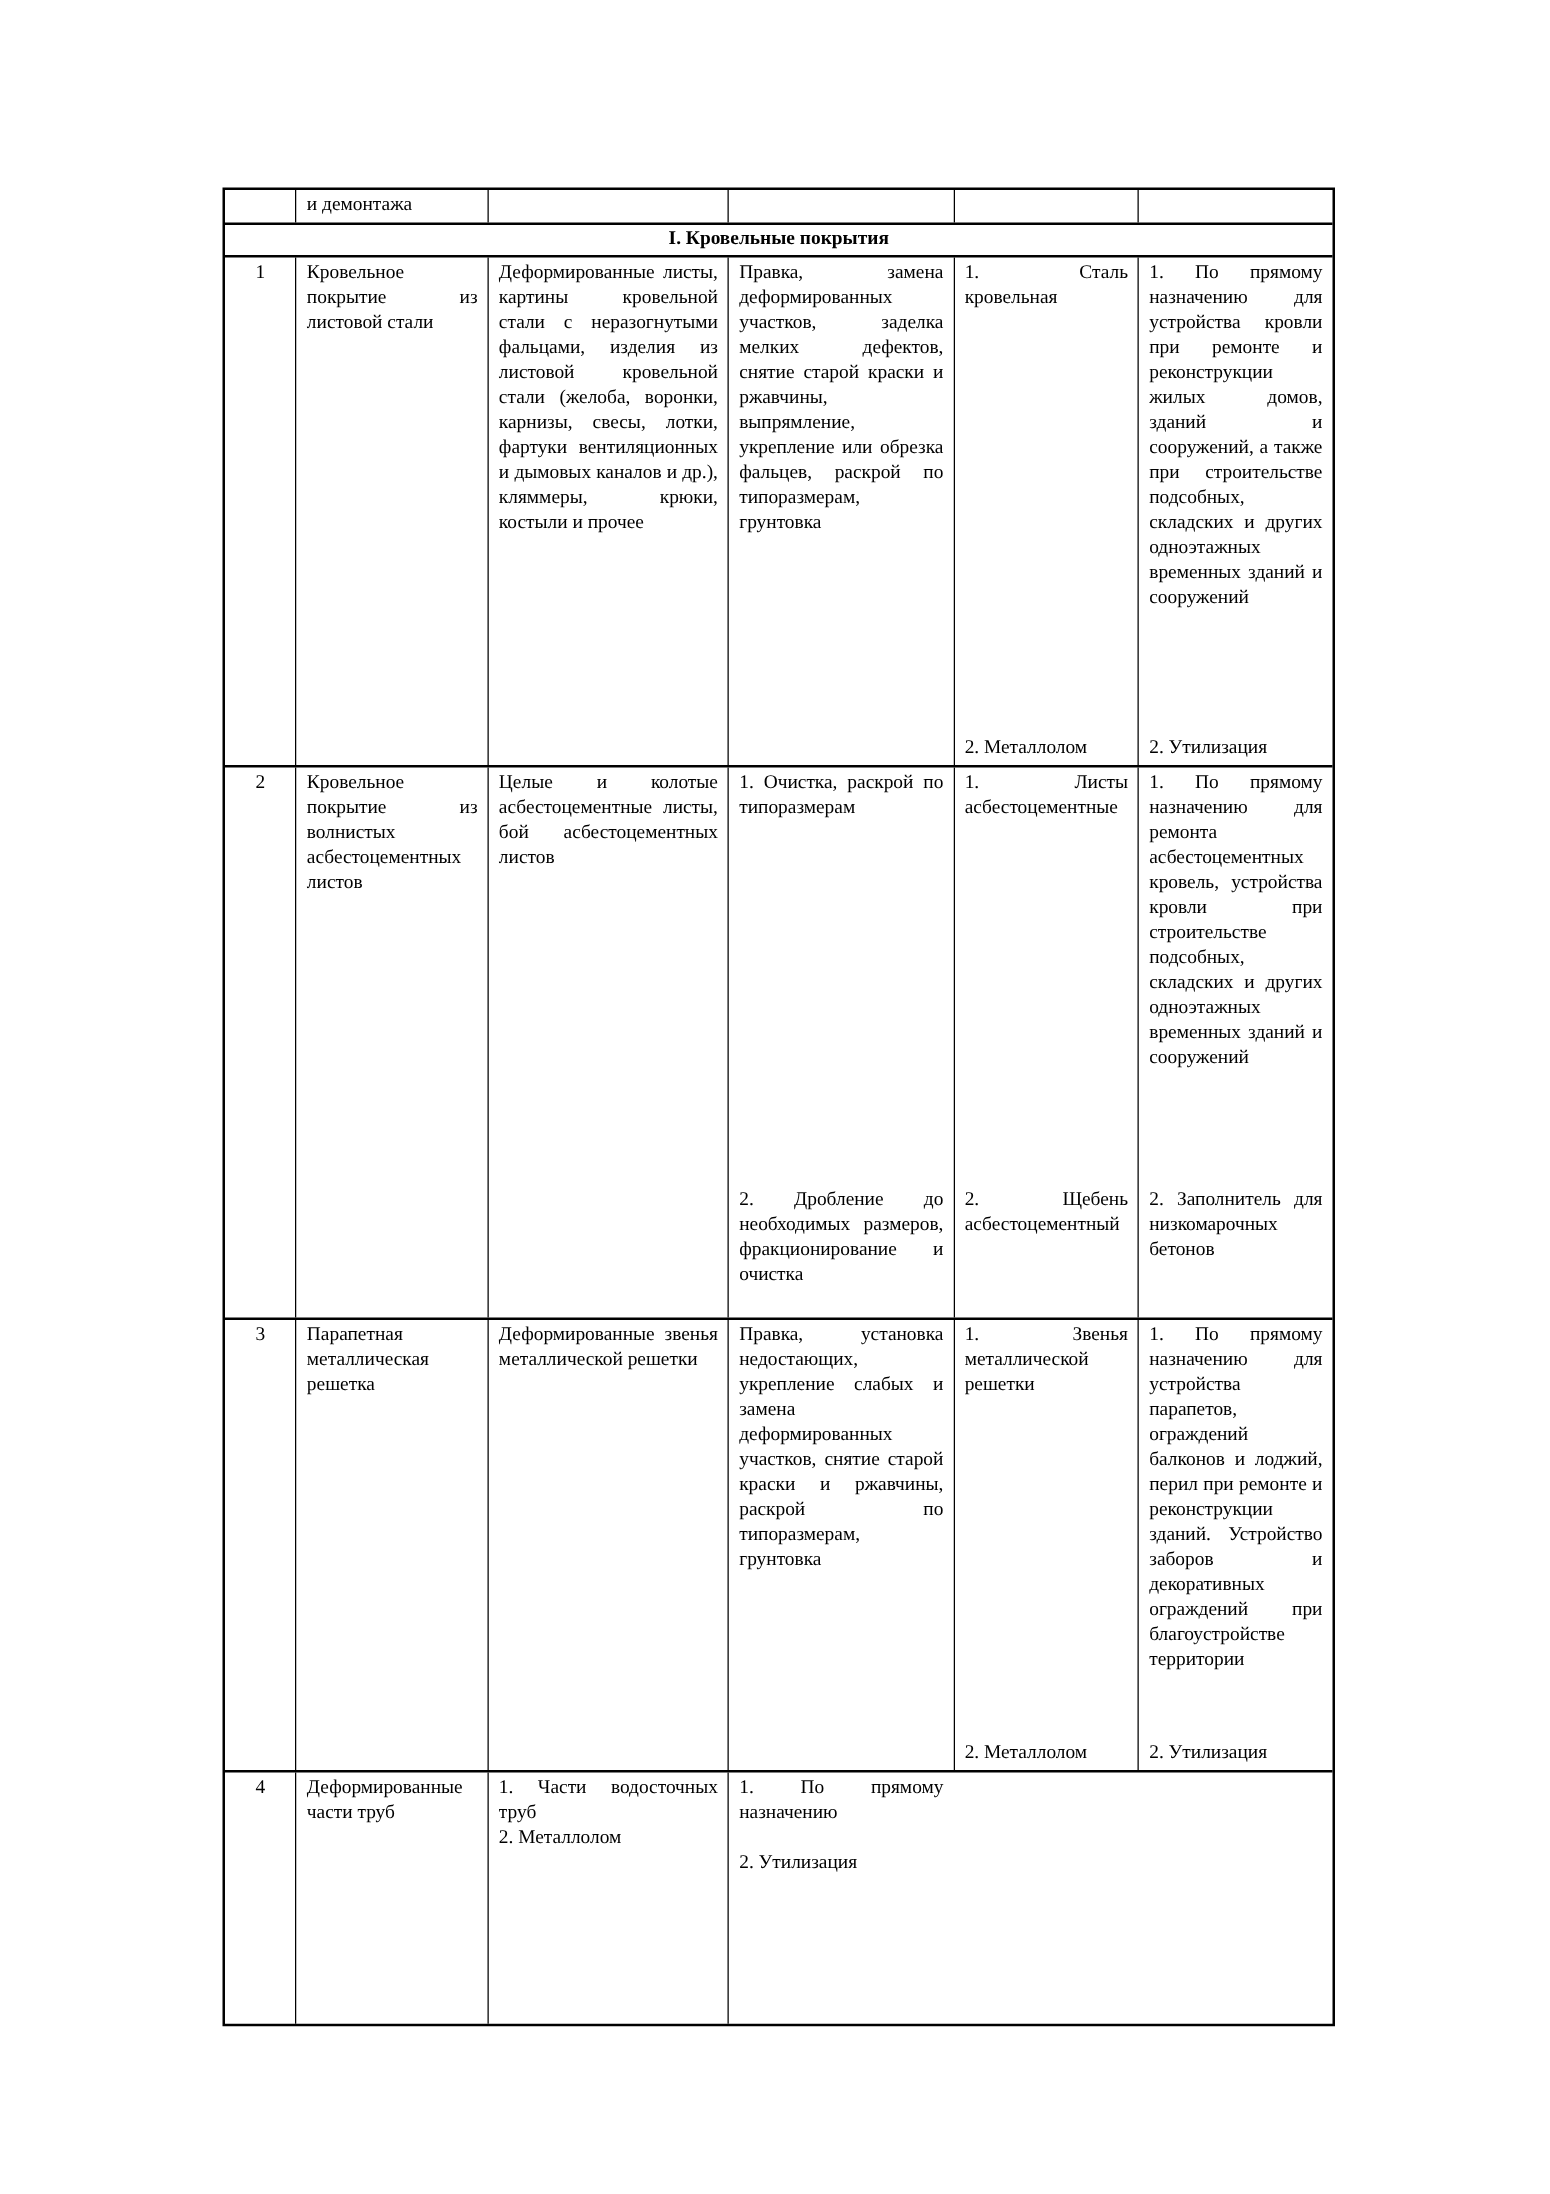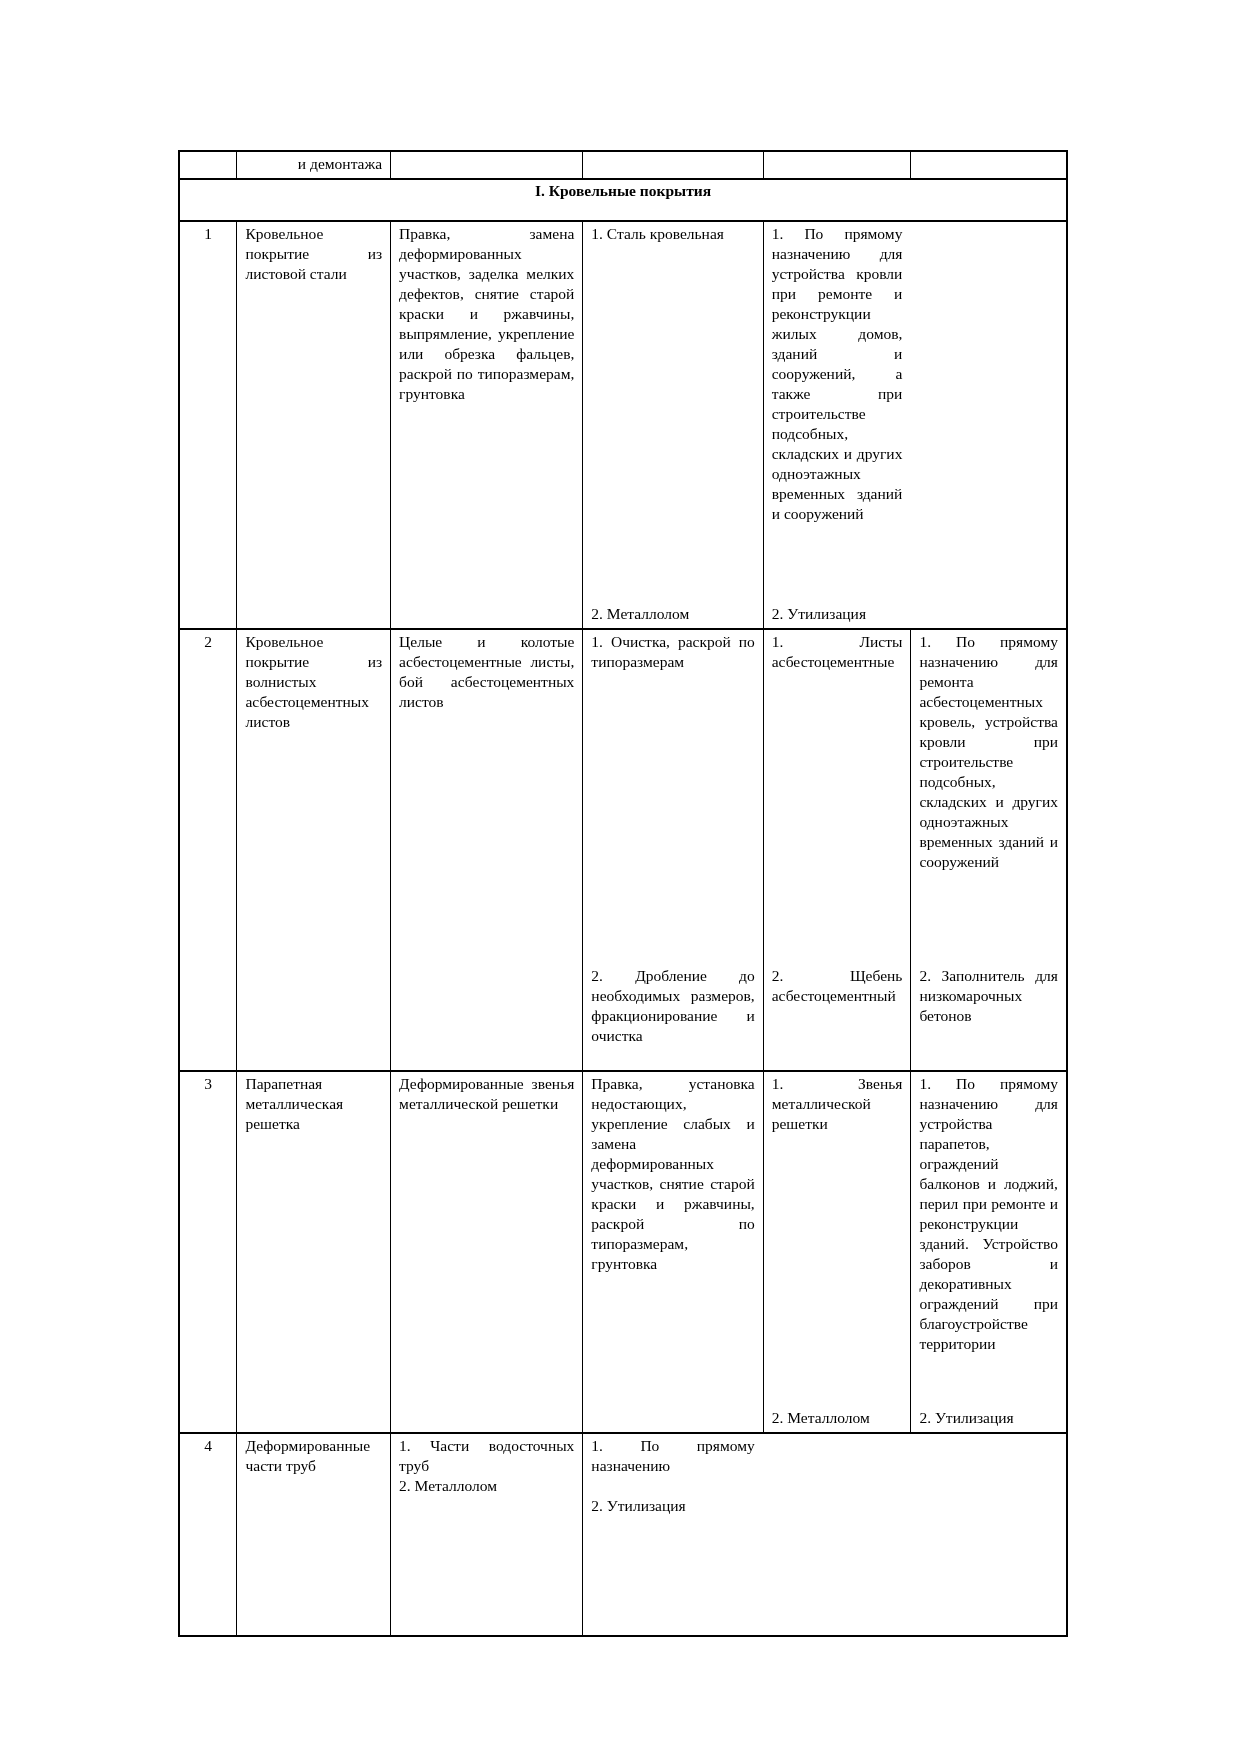--- a/index.html
+++ b/index.html
@@ -11,24 +11,24 @@
   .page{position:absolute;inset:0;background:#fff;}
   .doc-table{
     position:absolute;left:178px;top:150px;width:890px;
     border:2px solid #000;box-sizing:border-box;background:#fff;
   }
   .trow{
     display:grid;
     grid-template-columns:57fr 155fr 194fr 182fr 149fr 157fr;
   }
   .stub-row{min-height:25px;}
-  .stub-row .cell{text-align:right;}
+  .stub-row .cell{text-align:left;}
   .section-row{
     border-top:2px solid #000;border-bottom:2px solid #000;
-    text-align:center;font-weight:700;padding:1px 6px 19px;
+    text-align:center;font-weight:700;padding:1px 6px 3px;
   }
   .rows .trow{border-top:2px solid #000;}
   .rows .trow:first-child{border-top:none;}
   .rows .trow:nth-child(1){min-height:406px;}
   .rows .trow:nth-child(2){min-height:440px;}
   .rows .trow:nth-child(3){min-height:360px;}
   .rows .trow:nth-child(4){min-height:201px;}
   .cell{
     border-left:1px solid #000;
     padding:2px 8px 4px;
@@ -59,20 +59,23 @@
 
     <div class="section-row">I. Кровельные покрытия</div>
 
     <div class="rows">
         <div class="trow">
           <div class="cell num">
             <div class="para">1</div>
           </div>
           <div class="cell">
             <div class="para">Кровельное покрытие из листовой стали</div>
+          </div>
+          <div class="cell">
+            <div class="para">Деформированные листы, картины кровельной стали с неразогнутыми фальцами, изделия из листовой кровельной стали (желоба, воронки, карнизы, свесы, лотки, фартуки вентиляционных и дымовых каналов и др.), кляммеры, крюки, костыли и прочее</div>
           </div>
           <div class="cell">
             <div class="para">Правка, замена деформированных участков, заделка мелких дефектов, снятие старой краски и ржавчины, выпрямление, укрепление или обрезка фальцев, раскрой по типоразмерам, грунтовка</div>
           </div>
           <div class="cell">
             <div class="para">1. Сталь кровельная</div>
             <div class="para push">2. Металлолом</div>
           </div>
           <div class="cell">
             <div class="para">1. По прямому назначению для устройства кровли при ремонте и реконструкции жилых домов, зданий и сооружений, а также при строительстве подсобных, складских и других одноэтажных временных зданий и сооружений</div>

